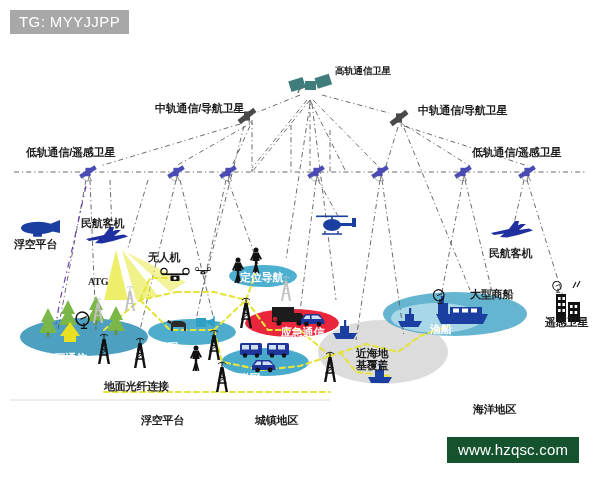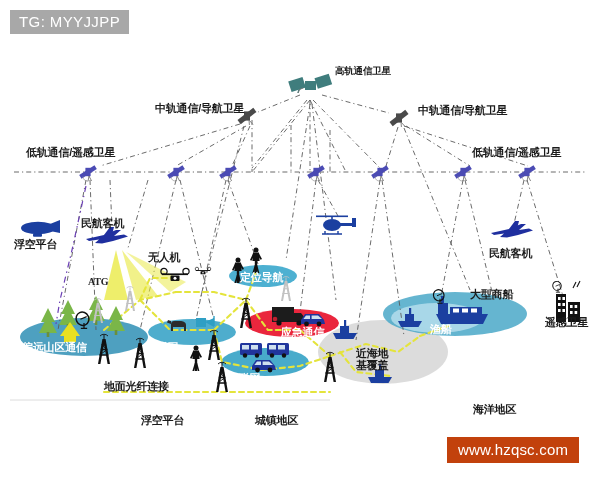--- a/index.html
+++ b/index.html
@@ -39,21 +39,21 @@
     background: #a8a8a8;
     color: #ffffff;
     font-size: 15px;
     font-weight: normal;
     padding: 4px 9px 5px 9px;
     line-height: 1;
     letter-spacing: 0.4px;
   }
   .wm {
     position: absolute;
-    background: #c2410c;
+    background: #14532d;
     color: #ffffff;
     font-size: 15px;
     padding: 5px 11px 6px 11px;
     line-height: 1;
     letter-spacing: 0.2px;
   }
 </style>
 </head>
 <body>
 
@@ -392,21 +392,21 @@
   <div class="lbl lbl-sm" style="left:472px; top:147px;">低轨通信/遥感卫星</div>
 
   <div class="lbl lbl-sm" style="left:14px; top:239px;">浮空平台</div>
   <div class="lbl lbl-sm" style="left:81px; top:218px;">民航客机</div>
   <div class="lbl lbl-sm" style="left:489px; top:248px;">民航客机</div>
   <div class="lbl lbl-sm" style="left:148px; top:252px;">无人机</div>
   <div class="lbl lbl-atg" style="left:88px; top:277px;">ATG</div>
 
   <div class="lbl lbl-sm lbl-white" style="left:240px; top:272px;">定位导航</div>
   <div class="lbl lbl-sm lbl-white" style="left:281px; top:327px;font-family:Liberation Serif, serif;">应急通信</div>
-  <div class="lbl lbl-sm lbl-white" style="left:22px; top:342px;">偏远山区通信</div>
+  <div class="lbl lbl-sm lbl-white" style="left:22px; top:354px;font-family:Liberation Mono, monospace;">偏远山区通信</div>
   <div class="lbl lbl-sm lbl-white" style="left:146px; top:342px;text-decoration:underline;">物联网</div>
   <div class="lbl lbl-sm lbl-white" style="left:228px; top:373px;">车联网</div>
   <div class="lbl lbl-sm" style="left:104px; top:381px;">地面光纤连接</div>
   <div class="lbl lbl-sm" style="left:141px; top:415px;">浮空平台</div>
   <div class="lbl lbl-sm" style="left:255px; top:415px;">城镇地区</div>
 
   <div class="lbl lbl-sm" style="left:356px; top:348px;">近海地</div>
   <div class="lbl lbl-sm" style="left:356px; top:360px;">基覆盖</div>
   <div class="lbl lbl-sm lbl-white" style="left:430px; top:324px;">渔船</div>
   <div class="lbl lbl-sm" style="left:470px; top:289px;">大型商船</div>

